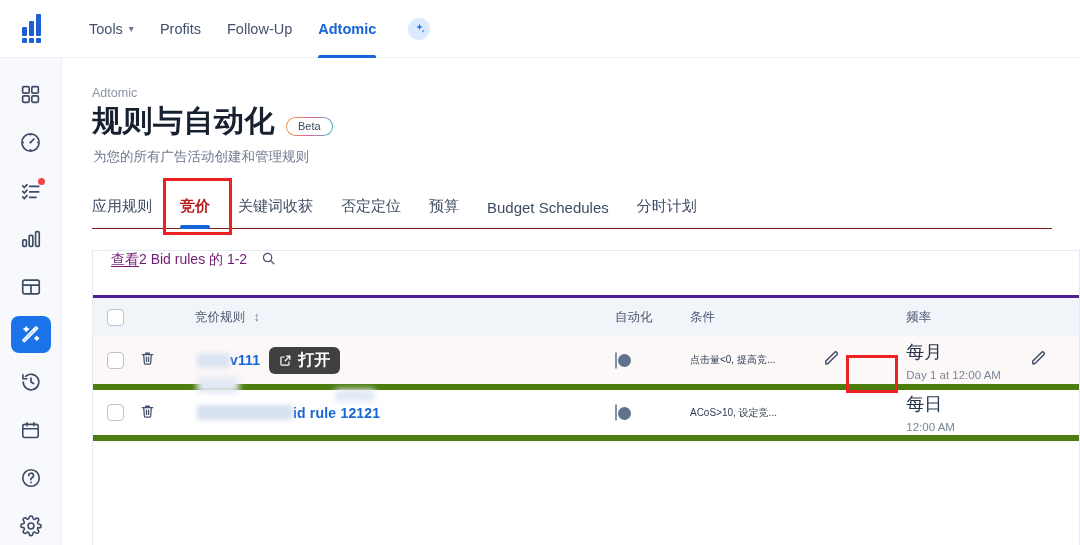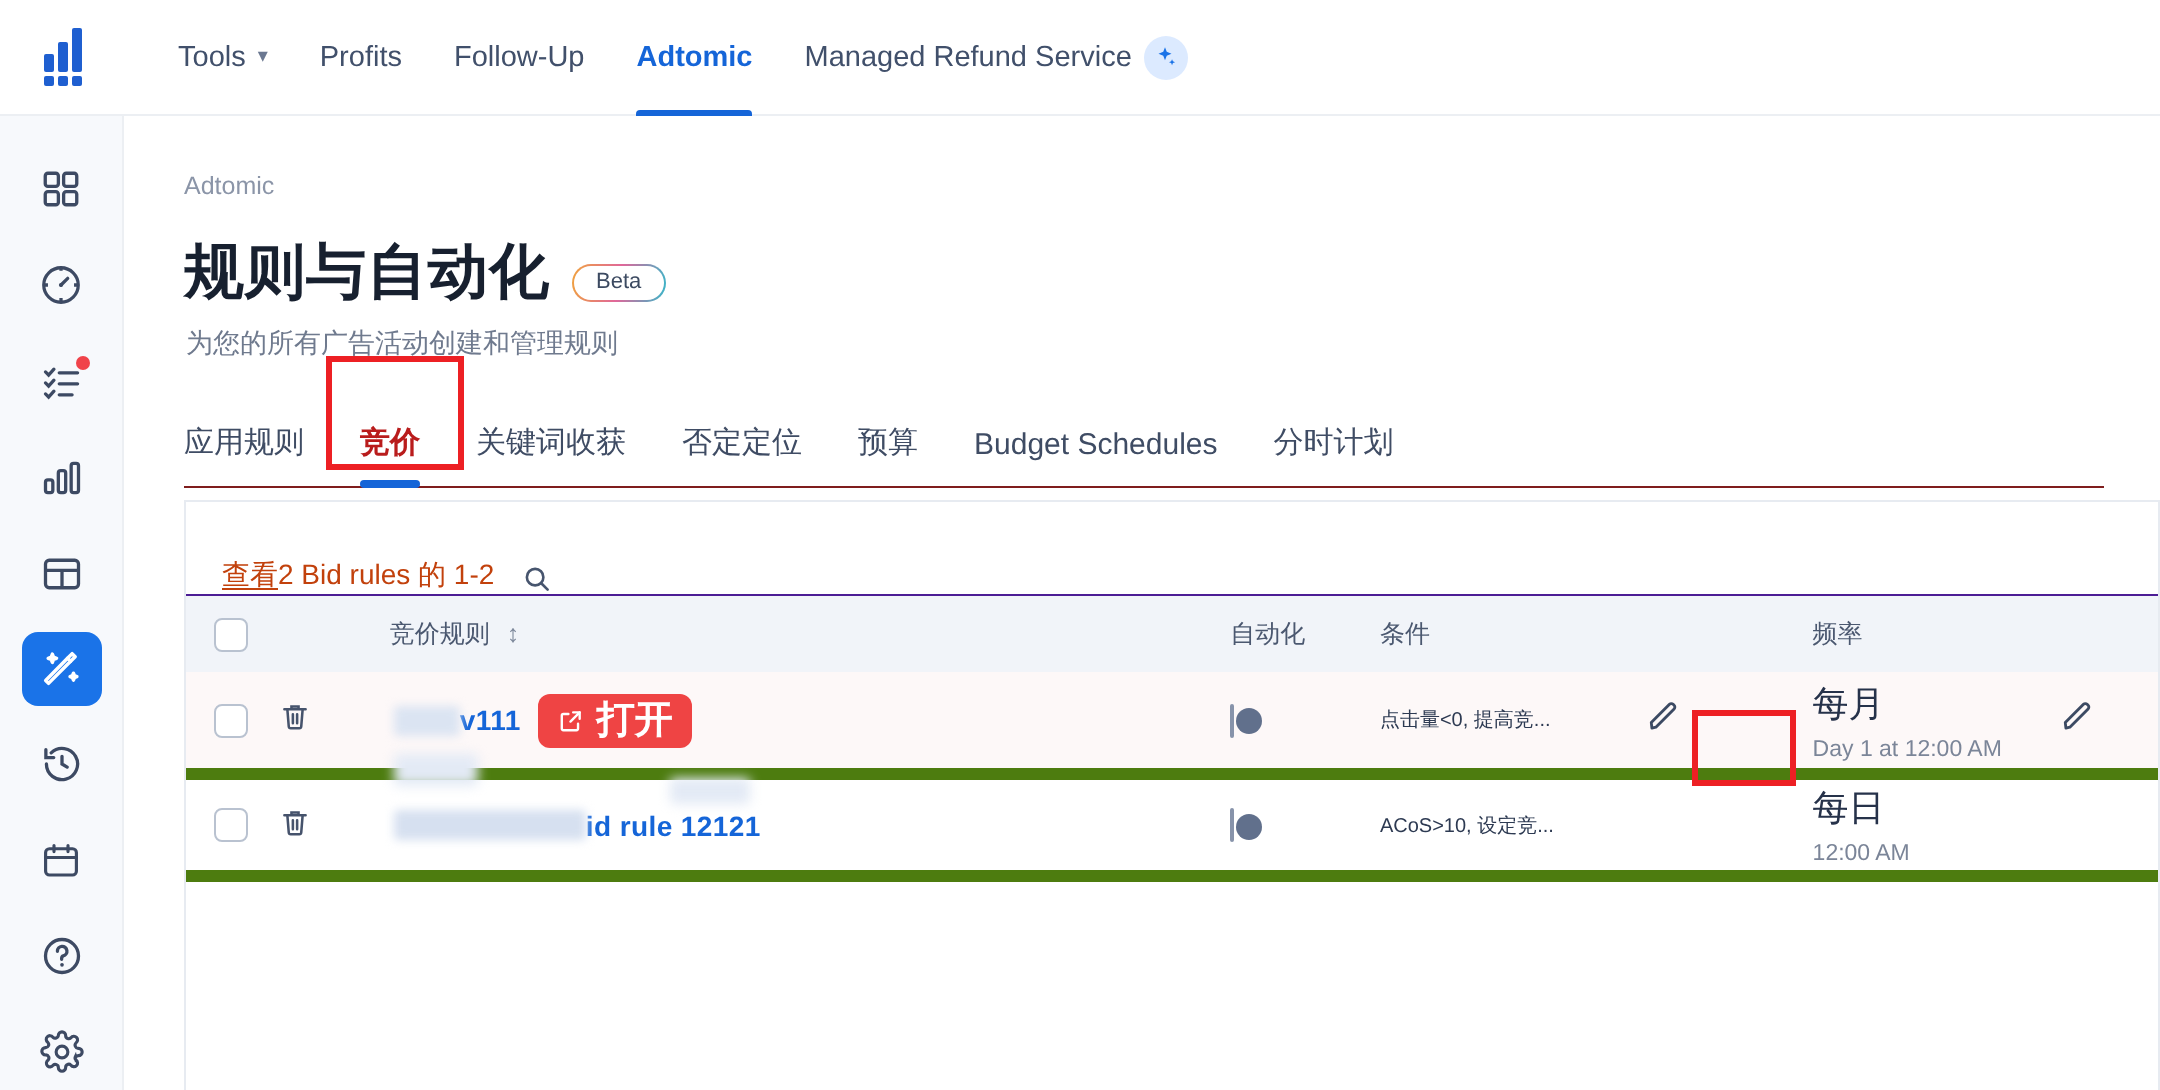--- a/index.html
+++ b/index.html
@@ -65,21 +65,21 @@
     position: absolute; top: 6px; right: 6px; width: 7px; height: 7px;
     border-radius: 50%; background: #f0434a;
   }
 
   
   .main {
     position: absolute; top: 58px; left: 62px; width: 1018px; height: 487px;
     background: #ffffff; overflow: hidden;
   }
   .crumb { margin: 28px 0 0 30px; font-size: 12.5px; color: #8b95a8; }
-  .title-row { display: flex; align-items: center; margin: 16px 0 0 30px; }
+  .title-row { display: flex; align-items: center; margin: 1px 0 0 30px; }
   .page-title { font-size: 30px; font-weight: bold; letter-spacing: 0.5px; color: #17202f; }
   .beta {
     margin-left: 11px; margin-top: 9px;
     padding: 2px 11px 3px; font-size: 11px; color: #3c4a61;
     border-radius: 11px; background:
       linear-gradient(#fff,#fff) padding-box,
       linear-gradient(100deg,#f0a33c,#e0679a,#36b7c9) border-box;
     border: 1.6px solid transparent;
   }
   .subtitle { margin: 6px 0 0 31px; font-size: 13.5px; color: #6f7a8e; }
@@ -100,22 +100,22 @@
     position: absolute; left: 50%; transform: translateX(-50%);
     bottom: -1px; width: 30px; height: 4px; background: #1565d8; border-radius: 2px;
   }
 
   
   .card {
     position: absolute; left: 30px; top: 192px; width: 988px; height: 295px;
     background: #ffffff; border: 1px solid #e7ebf1; border-bottom: none;
   }
   .filterbar {
-    height: 47px; display: flex; align-items: flex-end; padding-left: 18px;
-    border-bottom: 1px solid #4c1d95; font-size: 14px; color: #c2410c;
+    height: 47px; display: flex; align-items: flex-start; padding-left: 18px;
+    border-bottom: 3px solid #4c1d95; font-size: 14px; color: #701a75;
   }
   .filterbar .uline { text-decoration: underline; text-underline-offset: 2px; }
   .filterbar .search-ic { margin-left: 14px; display: inline-flex; cursor: pointer; }
 
   table { width: 100%; border-collapse: collapse; table-layout: fixed; }
   thead th {
     background: #f1f4f9; height: 38px; font-size: 12.5px; font-weight: normal;
     color: #4b5870; text-align: left; padding: 0; vertical-align: middle;
   }
   .c-check { width: 44px; padding-left: 14px !important; }
@@ -148,21 +148,21 @@
     background: #e3eaf5; border-radius: 2px; filter: blur(3px);
   }
   .blur-d {
     position: absolute; left: 140px; top: -16px; width: 40px; height: 13px;
     background: #e3eaf5; border-radius: 2px; filter: blur(3px);
   }
   .namecell { position: relative; display: flex; align-items: center; padding-left: 2px; }
   .rulename { font-size: 14px; font-weight: bold; color: #1565d8; letter-spacing: .2px; }
   .openbtn {
     margin-left: 9px; height: 27px; padding: 0 10px; border: none; border-radius: 6px;
-    background: #ef4444; color: #fff; font-size: 19px; font-weight: bold;
+    background: #404040; color: #fff; font-size: 16px; font-weight: bold;
     display: inline-flex; align-items: center; gap: 6px; cursor: pointer;
     font-family: inherit;
   }
   .toggle {
     width: 33px; height: 18px; border-radius: 9px; background: #fff;
     border: 1.6px solid #8793aa; position: relative; cursor: pointer;
   }
   .toggle .knob {
     position: absolute; left: 1.5px; top: 1.5px; width: 13px; height: 13px;
     border-radius: 50%; background: #61708c;
@@ -210,21 +210,20 @@
         <span>Profits</span>
       </div>
       <div class="nav-item">
         <span>Follow-Up</span>
       </div>
       <div class="nav-item active">
         <span>Adtomic</span>
         <span class="nav-underline"></span>
       </div>
       <div class="nav-item">
-        <span>Managed Refund Service</span>
         <span class="nav-badge">
           <svg width="13" height="13" viewBox="0 0 24 24" fill="#1a73e8">
             <path d="M12 3l1.6 4.2L18 9l-4.4 1.8L12 15l-1.6-4.2L6 9l4.4-1.8z"></path>
             <path d="M18.5 14l.8 2 2 .8-2 .8-.8 2-.8-2-2-.8 2-.8z"></path>
           </svg>
         </span>
       </div>
     </div>
   </div>
 

